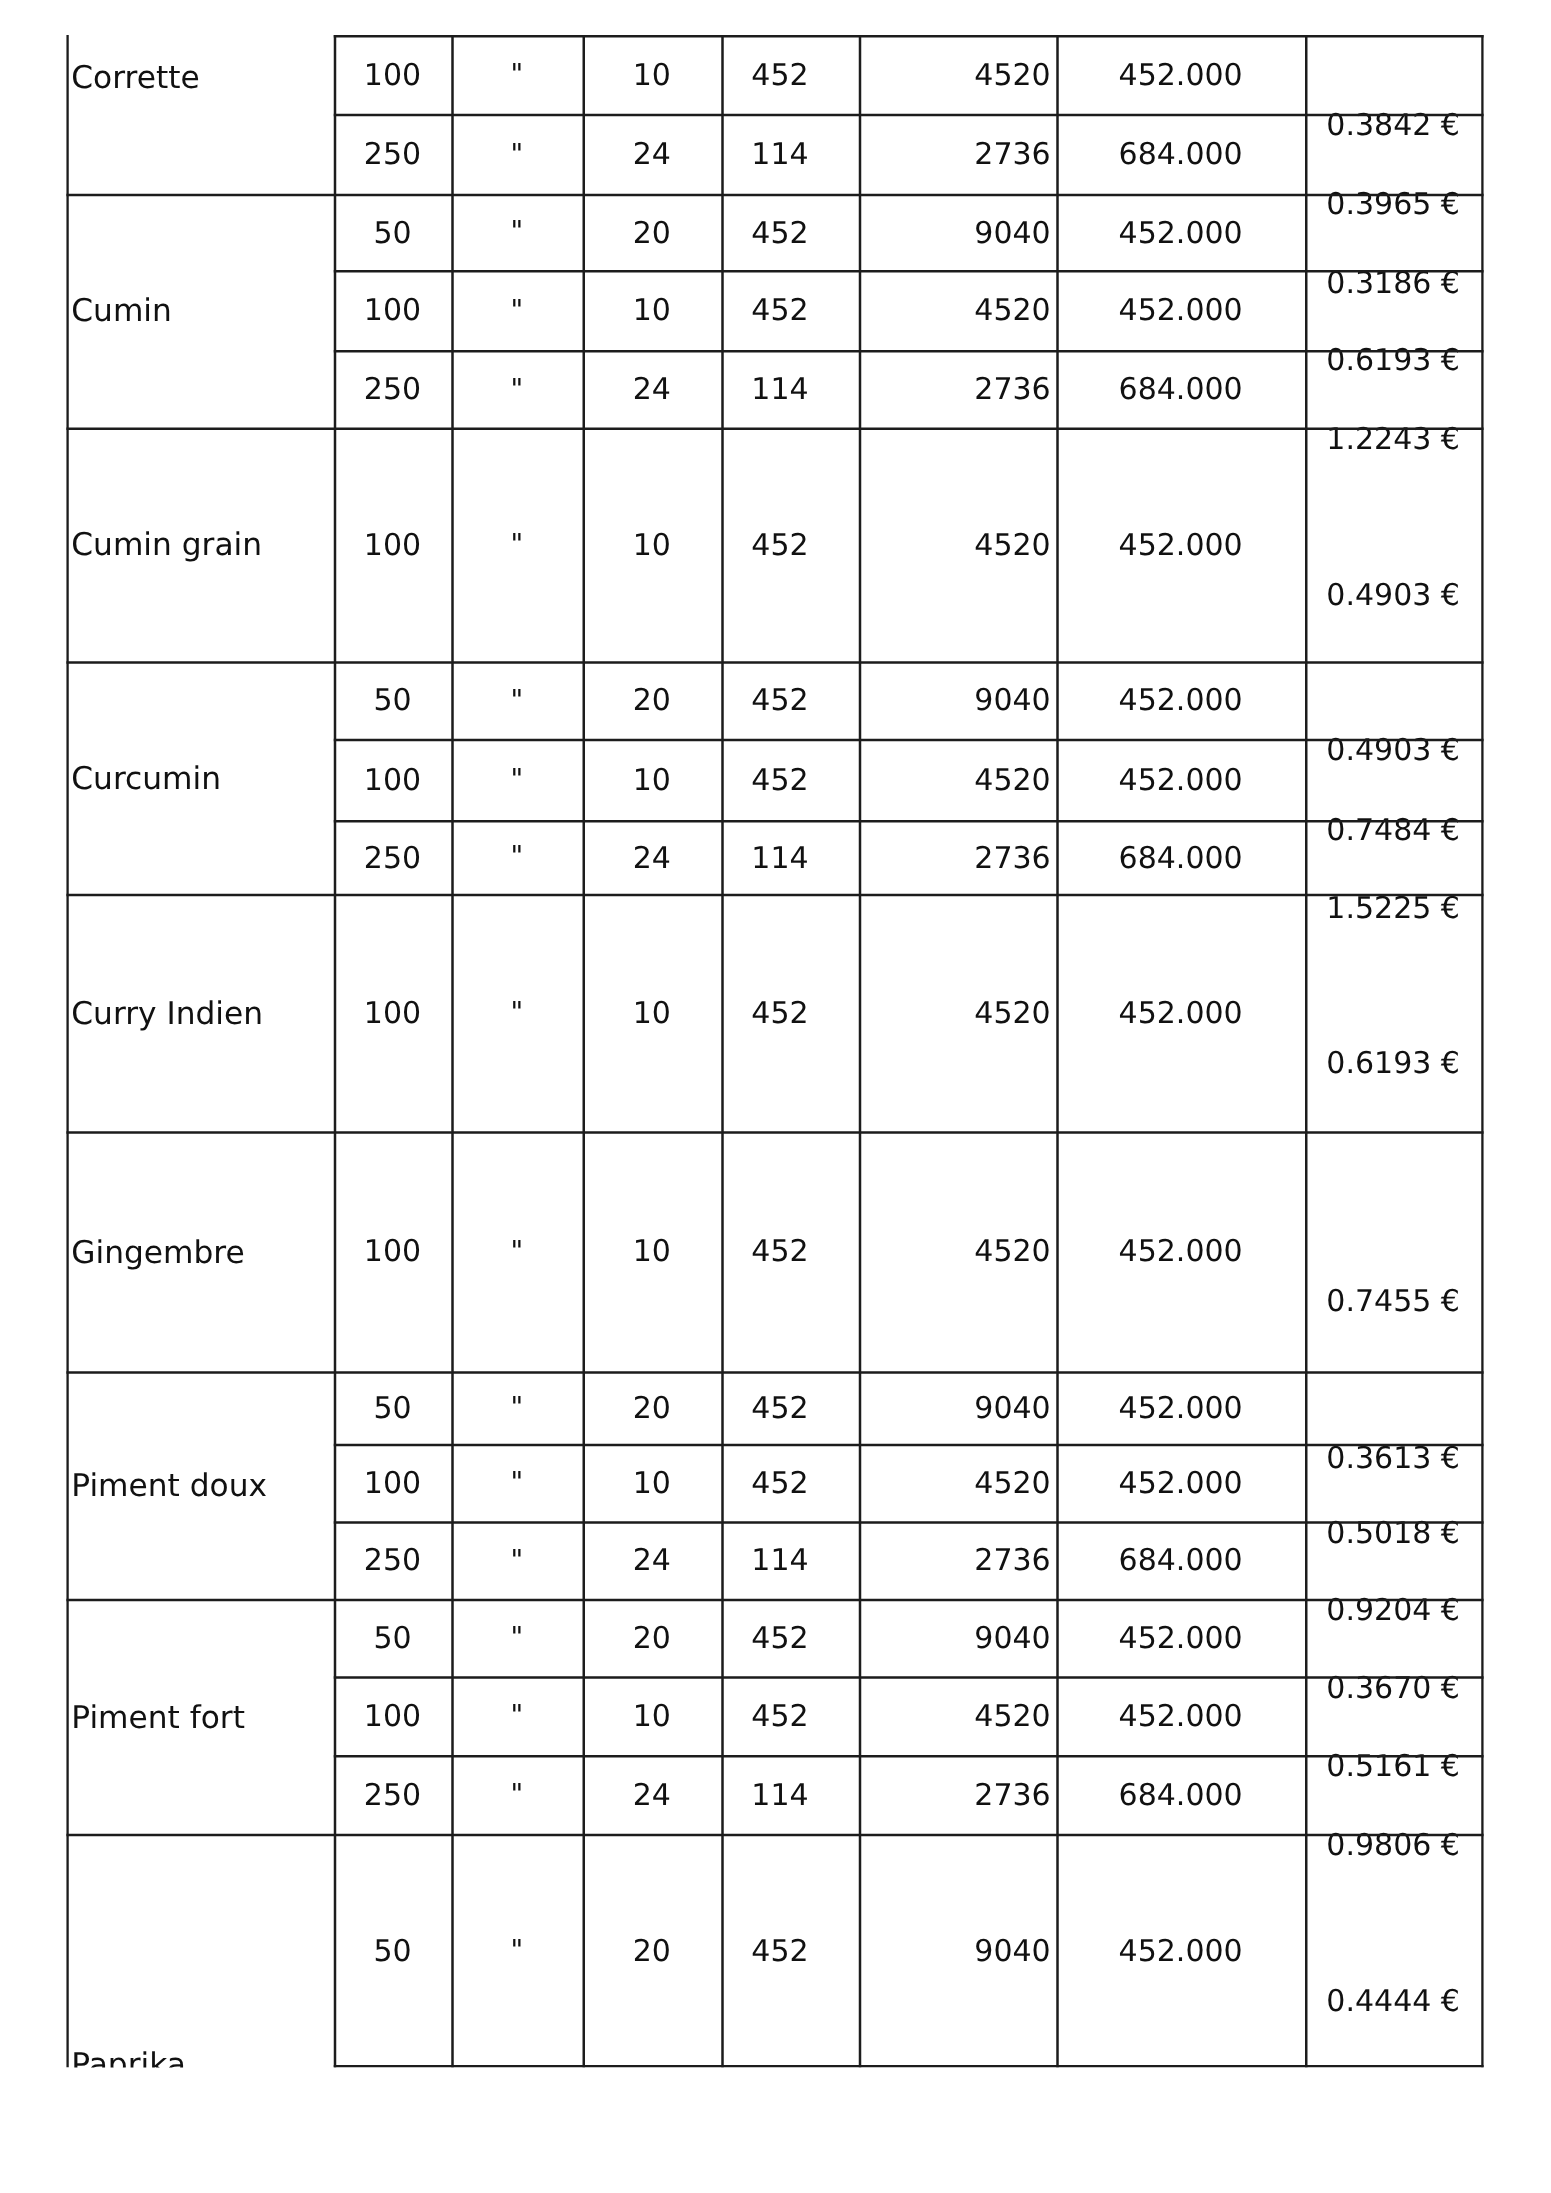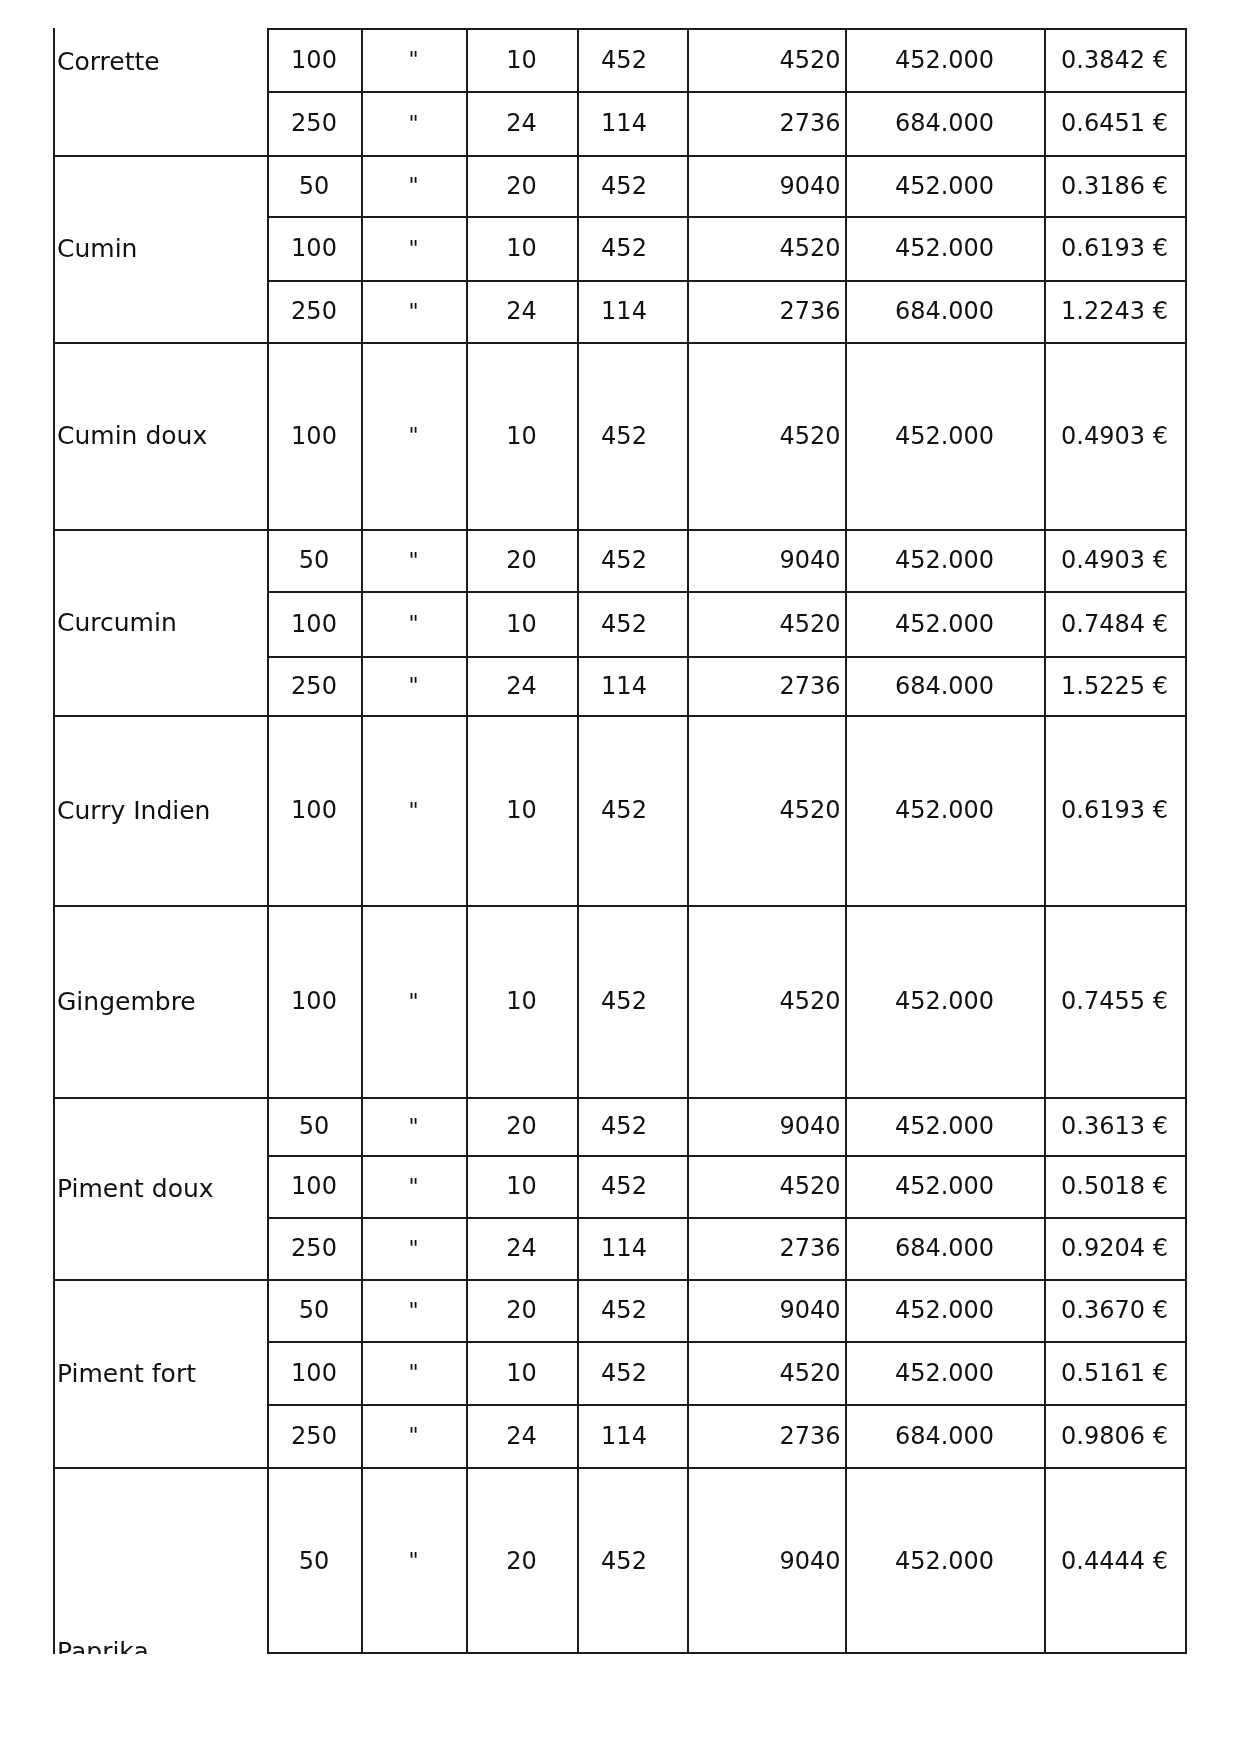--- a/index.html
+++ b/index.html
@@ -14,33 +14,33 @@
   
   .row{position:absolute;left:0;width:1134px;}
   .cell{position:absolute;top:0;height:100%;display:flex;align-items:center;justify-content:center;
         font-size:24px;white-space:nowrap;}
   .c2{left:214px;width:94px;}
   .c3{left:308px;width:105px;font-size:22px;}
   .c4{left:413px;width:111px;}
   .c5{left:524px;width:94px;}
   .c6{left:634px;width:158px;margin-left:44px;}
   .c7{left:792px;width:199px;}
-  .c8{left:991px;width:141px;}
+  .c8{left:991px;width:141px;margin-top:40px;}
   .lbl{position:absolute;left:0;width:214px;display:flex;align-items:center;
        padding-left:4px;box-sizing:border-box;font-size:25px;white-space:nowrap;overflow:hidden;}
 </style>
 </head>
 <body>
 
 <div class="page">
   <div class="table-area">
 
     <div class="lbl" style="top:0;height:66px">Corrette</div>
     <div class="lbl" style="top:127px;height:187px">Cumin</div>
-    <div class="lbl" style="top:314px;height:187px">Cumin doux</div>
+    <div class="lbl" style="top:314px;height:187px">Cumin grain</div>
     <div class="lbl" style="top:501px;height:186px">Curcumin</div>
     <div class="lbl" style="top:687px;height:190px">Curry Indien</div>
     <div class="lbl" style="top:877px;height:192px">Gingembre</div>
     <div class="lbl" style="top:1069px;height:182px">Piment doux</div>
     <div class="lbl" style="top:1251px;height:188px">Piment fort</div>
     <div class="lbl" style="top:1439px;height:368px">Paprika</div>
 
     <div class="row" style="top:0;height:63px">
       <div class="cell c2">100</div>
       <div class="cell c3">"</div>
@@ -50,21 +50,21 @@
       <div class="cell c7">452.000</div>
       <div class="cell c8">0.3842 €</div>
     </div>
     <div class="row" style="top:63px;height:64px">
       <div class="cell c2">250</div>
       <div class="cell c3">"</div>
       <div class="cell c4">24</div>
       <div class="cell c5">114</div>
       <div class="cell c6">2736</div>
       <div class="cell c7">684.000</div>
-      <div class="cell c8">0.6451 €</div>
+      <div class="cell c8">0.3965 €</div>
     </div>
 
     <div class="row" style="top:127px;height:61px">
       <div class="cell c2">50</div>
       <div class="cell c3">"</div>
       <div class="cell c4">20</div>
       <div class="cell c5">452</div>
       <div class="cell c6">9040</div>
       <div class="cell c7">452.000</div>
       <div class="cell c8">0.3186 €</div>

